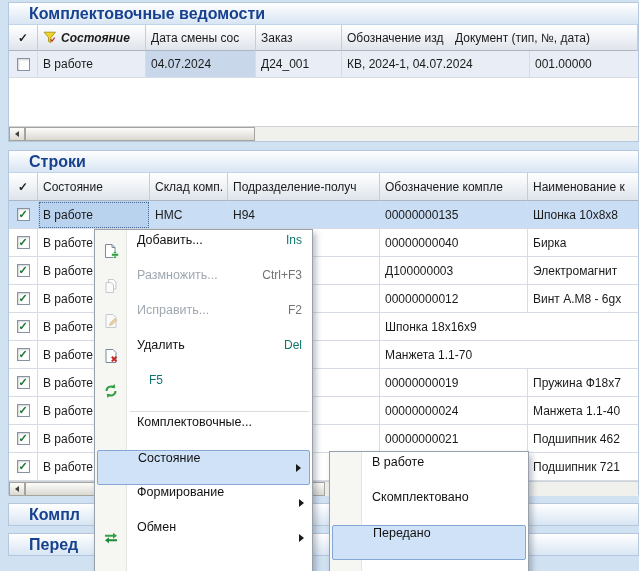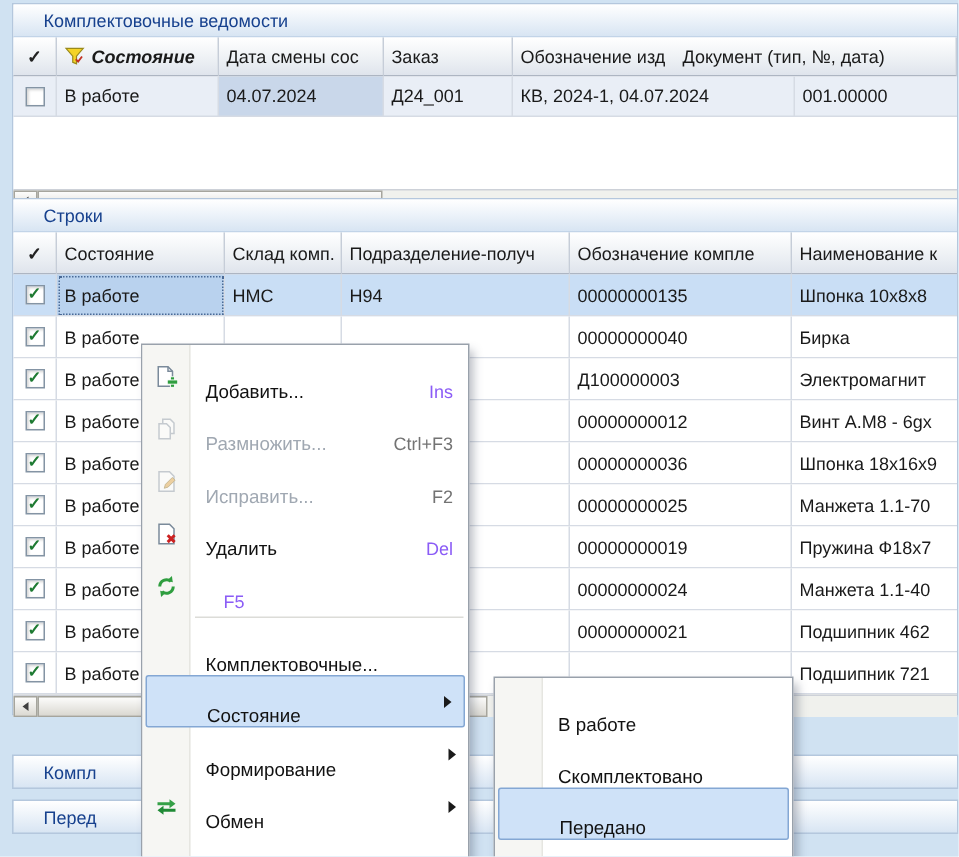--- a/index.html
+++ b/index.html
@@ -1,23 +1,23 @@
 <!DOCTYPE html>
 <html><head>
 <meta charset="utf-8">
 <style>
 *{margin:0;padding:0;box-sizing:border-box}
 html,body{width:639px;height:571px;overflow:hidden}
 body{font-family:"Liberation Sans",sans-serif;background:#d0e2f2}
 .app{position:relative;width:639px;height:571px;background:#d0e2f2;overflow:hidden}
 .panel{position:absolute;background:#fff;border:1px solid #b4c7dd;display:flex;flex-direction:column}
 .p-top{left:8px;top:2px;width:631px;height:140px}
-.p-rows{left:8px;top:132px;width:631px;height:345px}
+.p-rows{left:8px;top:150px;width:631px;height:345px}
 .bar{height:22px;flex:0 0 22px;background:linear-gradient(#ffffff,#d8e5f3);border-bottom:1px solid #c2d4e8;display:flex;align-items:center;padding-left:20px}
-.bar-title{font-size:12px;font-weight:normal;color:#17418e;white-space:nowrap}
+.bar-title{font-size:16px;font-weight:bold;color:#17418e;white-space:nowrap}
 .ghead{display:flex;flex:0 0 26px;height:26px}
 .p-rows .ghead{flex:0 0 28px;height:28px}
 .gh{background:linear-gradient(#ffffff,#e9edf2 70%,#dfe4ec);border-right:1px solid #c6cdd8;border-bottom:1px solid #adb5c2;font-size:12px;color:#1a1a1a;display:flex;align-items:center;gap:4px;padding:0 5px;white-space:nowrap;overflow:hidden}
 .hdr-sorted{font-weight:bold;font-style:italic}
 .grid-row{display:flex;flex:0 0 28px;height:28px}
 .p-top .grid-row{flex:0 0 27px;height:27px}
 .gc{border-right:1px solid #d6dbe4;border-bottom:1px solid #d6dbe4;font-size:12px;color:#1a1a1a;display:flex;align-items:center;padding:0 5px;white-space:nowrap;overflow:hidden;background:#fff}
 .p-top .gc{background:#e9eef6}
 .row-sel .gc{background:#c9def5}
 .cell-focus{background:#b9d2ee !important;outline:1px dotted #4a6a96;outline-offset:-2px}
@@ -34,24 +34,24 @@
 .sthumb{background:linear-gradient(#fcfcfb,#dad8d1);border:1px solid #a6a59d}
 .th-top{flex:0 0 230px}
 .th-rows{flex:0 0 300px}
 .mini-bar{position:absolute;left:8px;width:631px;height:23px;background:linear-gradient(#ffffff,#d8e5f3);border:1px solid #b4c7dd;display:flex;align-items:center;padding-left:20px}
 .mb-kompl{top:503px}
 .mb-pered{top:533px}
 .menu{position:absolute;background:#fff;border:1px solid #99a1ab;box-shadow:3px 4px 6px rgba(60,70,90,.35);padding-top:3px;z-index:10}
 .ctx{left:94px;top:229px;width:219px;height:352px}
 .submenu{left:329px;top:451px;width:200px;height:150px;z-index:11}
 .menu-gutter{position:absolute;left:0;top:0;bottom:0;width:32px;background:#f6f6f3;border-right:1px solid #e6e6e1}
-.mi{position:relative;height:35px;display:flex;align-items:flex-end;padding:0 10px 0 42px;font-size:12.5px;color:#111}
+.mi{position:relative;height:35px;display:flex;align-items:flex-start;padding:0 10px 0 42px;font-size:12.5px;color:#111}
 .mi-icon{position:absolute;left:7px;top:50%;transform:translateY(-50%);width:18px;height:18px;display:flex;align-items:center;justify-content:center}
 .mi-label{flex:1 1 auto;white-space:nowrap;overflow:hidden}
-.mi-key{margin-left:12px;font-size:12px;color:#8b5cf6}
+.mi-key{margin-left:12px;font-size:12px;color:#0f766e}
 .mi.dis{color:#a0a8b2}.mi.dis .mi-key{color:#737373}.mi.dis .mi-icon{opacity:.45}
 .mi.hl{background:#cfe2f8;border:1px solid #84a7d4;border-radius:2px;margin:0 2px;padding-left:40px}
 .mi-sub{position:absolute;right:8px;top:50%;transform:translateY(-50%);width:0;height:0;border-top:4px solid transparent;border-bottom:4px solid transparent;border-left:5px solid #1a1a1a}
 .msep{height:1px;background:#dcdcd8;margin:3px 3px 3px 35px}
 </style>
 </head>
 <body>
 
 <div class="app">
 
@@ -161,33 +161,31 @@
     </div>
     <div class="grid-row">
       <div class="gc r-c0 c-check">
           <span class="cb">
             <span>✓</span>
           </span>
         </div>
       <div class="gc r-c1">В работе</div>
       <div class="gc r-c2"></div>
       <div class="gc r-c3"></div>
-      <div class="gc r-c4">00000000036</div>
       <div class="gc r-c5">Шпонка 18х16х9</div>
     </div>
     <div class="grid-row">
       <div class="gc r-c0 c-check">
           <span class="cb">
             <span>✓</span>
           </span>
         </div>
       <div class="gc r-c1">В работе</div>
       <div class="gc r-c2"></div>
       <div class="gc r-c3"></div>
-      <div class="gc r-c4">00000000025</div>
       <div class="gc r-c5">Манжета 1.1-70</div>
     </div>
     <div class="grid-row">
       <div class="gc r-c0 c-check">
           <span class="cb">
             <span>✓</span>
           </span>
         </div>
       <div class="gc r-c1">В работе</div>
       <div class="gc r-c2"></div>

